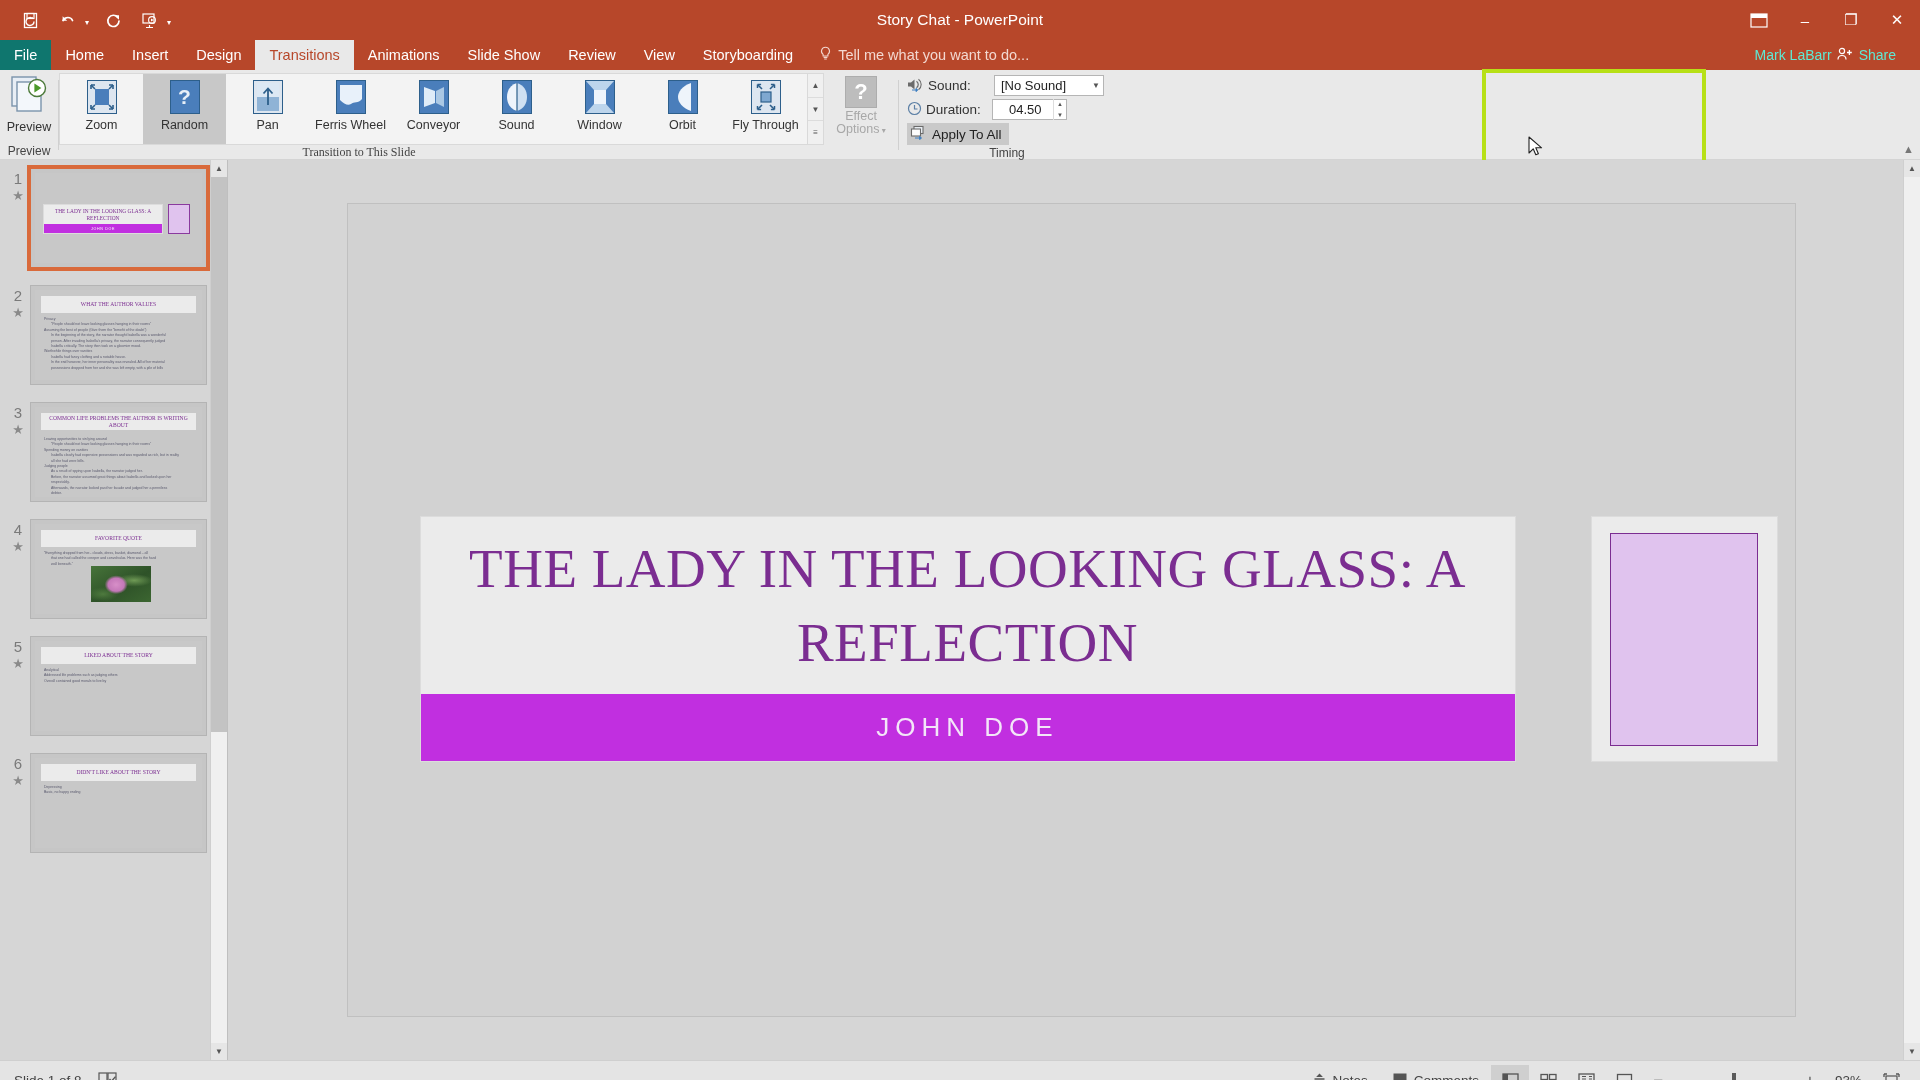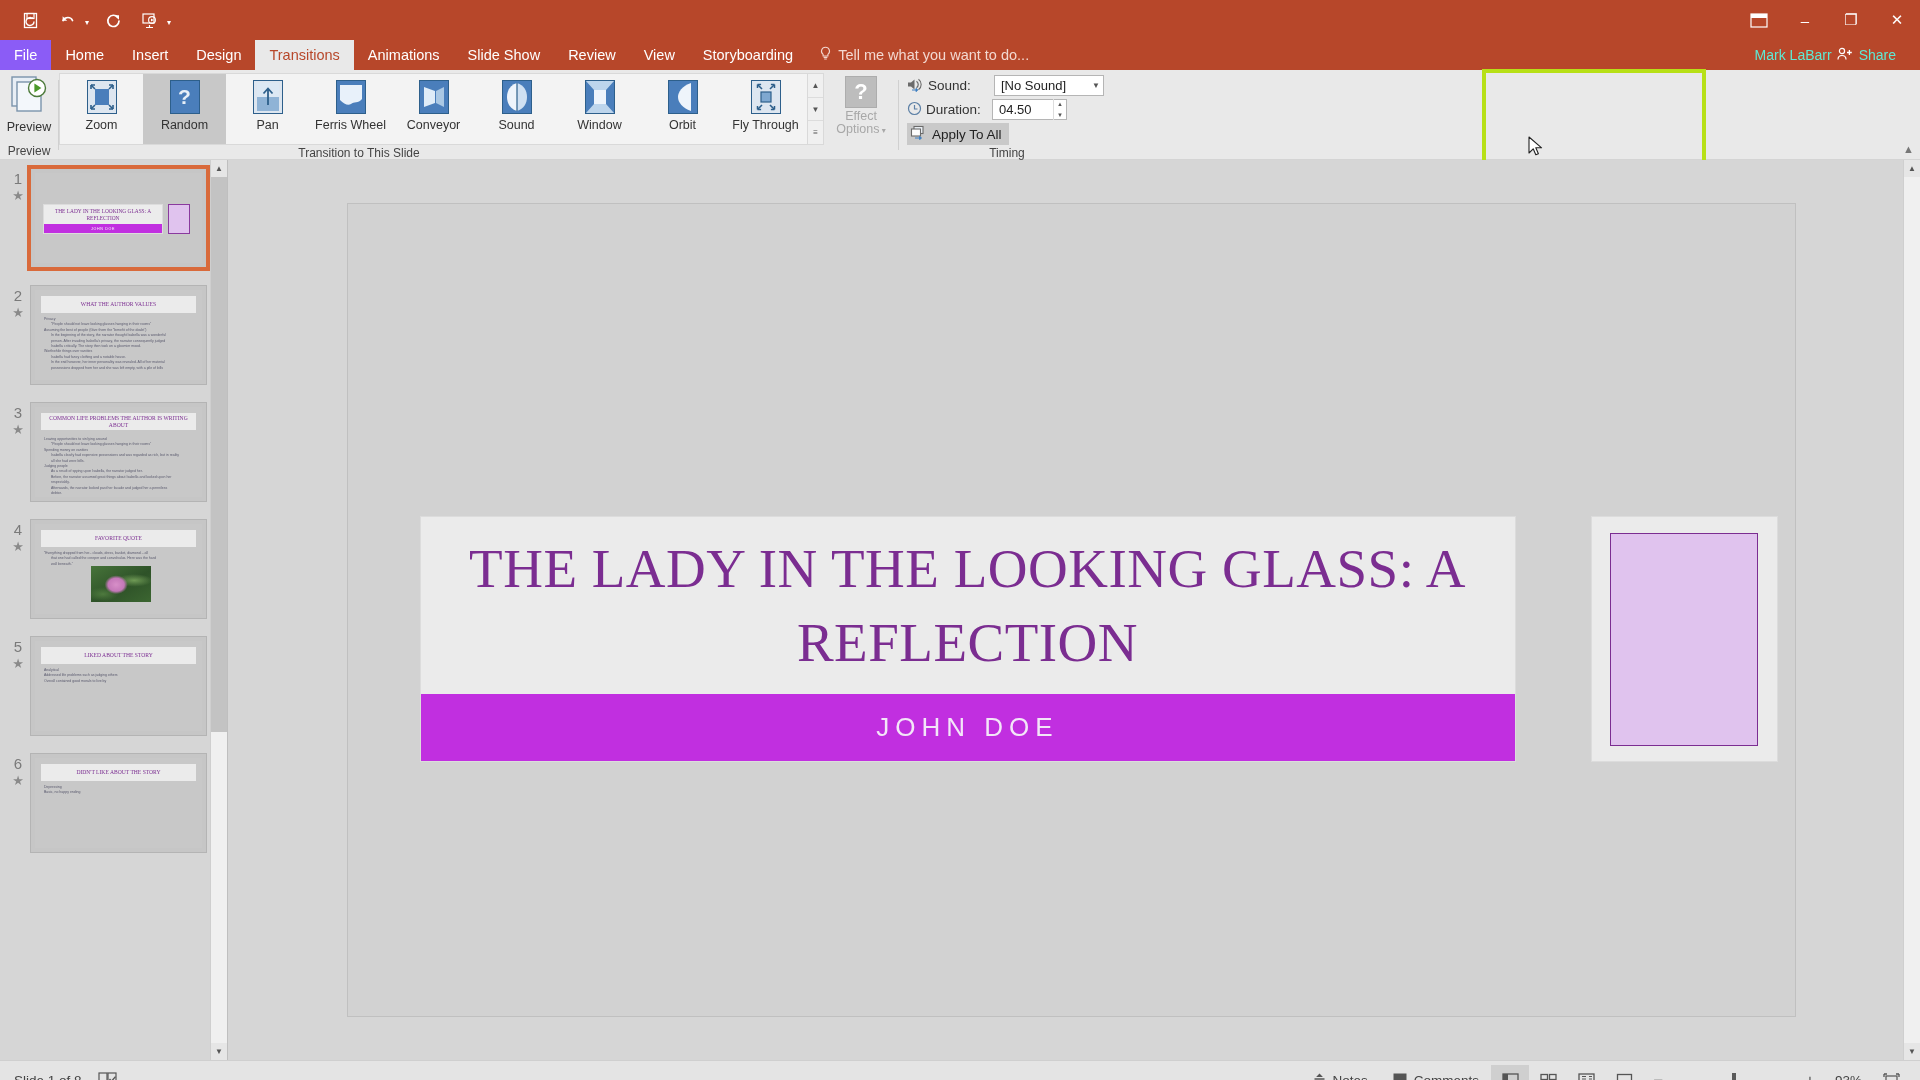--- a/index.html
+++ b/index.html
@@ -37,21 +37,21 @@
 
   
   .tabbar {
     height: 30px; background: #b7472a; display: flex; align-items: stretch;
     position: relative;
   }
   .tab {
     padding: 0 14px; display: flex; align-items: center;
     font-size: 14.5px; color: #fff; height: 30px;
   }
-  .tab.file { background: #8b5cf6; }
+  .tab.file { background: #0f766e; }
   .tab.active { background: #e9e9e9; color: #b7472a; }
   .tellme {
     display: flex; align-items: center; gap: 6px; padding: 0 12px;
     font-size: 14.5px; color: #f3d8d0; height: 30px;
   }
   .tellme .bulb { font-size: 14px; }
   .acct {
     margin-left: auto; display: flex; align-items: center; gap: 5px;
     padding-right: 24px; font-size: 14px; color: #5eead4;
   }
@@ -127,21 +127,21 @@
   .trow .lab { min-width: 62px; }
   .combo {
     height:21px; background:#fff; border:1px solid #b5b5b5;
     display:flex; align-items:center; justify-content:space-between;
     padding:0 3px 0 6px; font-size:13px; min-width:110px;
   }
   .combo .cv { color:#222; }
   .combo .ca { font-size:8px; color:#555; }
   .spin {
     height:21px; background:#fff; border:1px solid #b5b5b5;
-    display:flex; align-items:center; width:75px;
+    display:flex; align-items:center; width:75px;padding-left:10px;
   }
   .spin .sv { flex:1; padding-left:6px; font-size:13px; color:#222; }
   .spin .sb { width:13px; height:21px; display:flex; flex-direction:column;
     border-left:1px solid #ddd; }
   .spin .sb i { flex:1; display:flex;align-items:center;justify-content:center;font-size:6px;color:#555;font-style:normal;}
   .applyall {
     display:flex; align-items:center; gap:5px; background:#c9c9c9;
     padding:1px 7px 1px 3px; font-size:13.5px; color:#222; height:22px;
     width: fit-content; position:relative;
   }
@@ -321,20 +321,21 @@
     <div class="qat-btn">
       <svg width="19" height="19" viewBox="0 0 19 19">
           <rect x="3" y="3" width="11" height="9" fill="none" stroke="#fff" stroke-width="1.2"></rect>
           <path d="M9.5 14v2.5M6 16.5h7" stroke="#fff" stroke-width="1.2" fill="none"></path>
           <circle cx="12" cy="9" r="3.4" fill="none" stroke="#fff" stroke-width="1.1"></circle>
           <path d="M11 7.4l2.6 1.6-2.6 1.6z" fill="#fff"></path>
         </svg>
     </div>
     <div class="qat-caret">▾</div>
   </div>
+  <div class="win-title">Story Chat - PowerPoint</div>
   <div class="win-ctrls">
     <div class="ribbon-display">
       <svg width="18" height="15" viewBox="0 0 18 15">
           <rect x="1" y="1" width="16" height="13" fill="none" stroke="#fff" stroke-width="1.2"></rect>
           <rect x="1" y="1" width="16" height="4" fill="#fff"></rect>
         </svg>
     </div>
     <div class="win-ctrl">–</div>
     <div class="win-ctrl">❐</div>
     <div class="win-ctrl">✕</div>
@@ -495,21 +496,21 @@
           <span class="trans-name">Fly Through</span>
         </div>
 
       </div>
       <div class="gal-scroll">
         <div>▲</div>
         <div>▼</div>
         <div style="border-bottom:none;">≡</div>
       </div>
     </div>
-    <div class="grp-label" style="width:600px;">Transition to This Slide</div>
+    <div class="grp-label" style="width:600px;font-family:Liberation Serif, serif;">Transition to This Slide</div>
   </div>
 
   <div class="rgroup effopt">
     <div class="rgroup-body">
       <div class="effopt-btn">
         <span class="effopt-sq">?</span>
         <span class="effopt-t">
           <span>Effect</span><br>
           <span>Options</span><span style="font-size:8px;"> ▾</span>
         </span>

